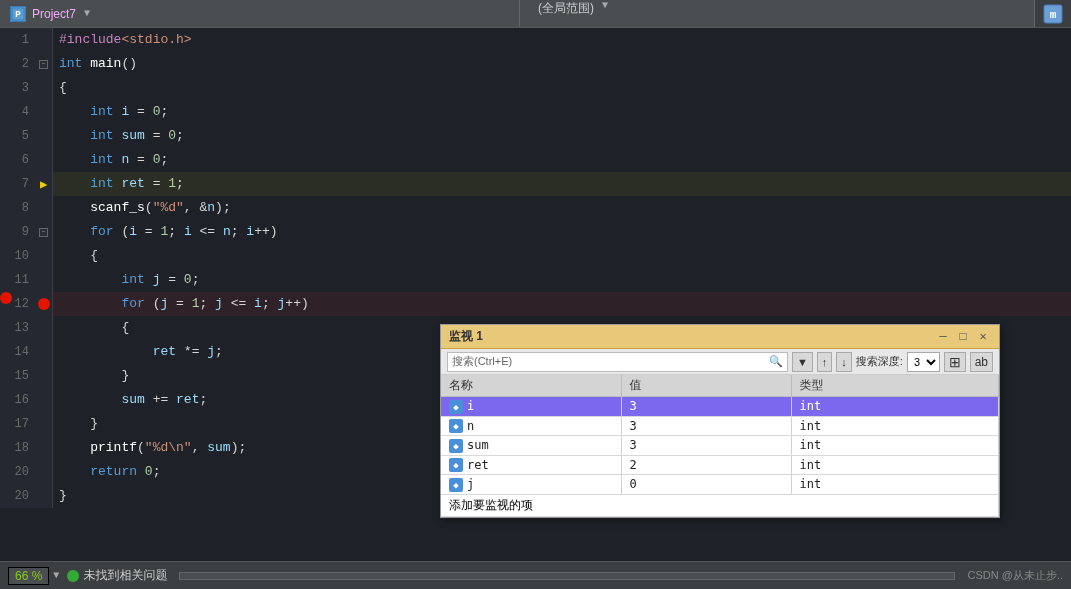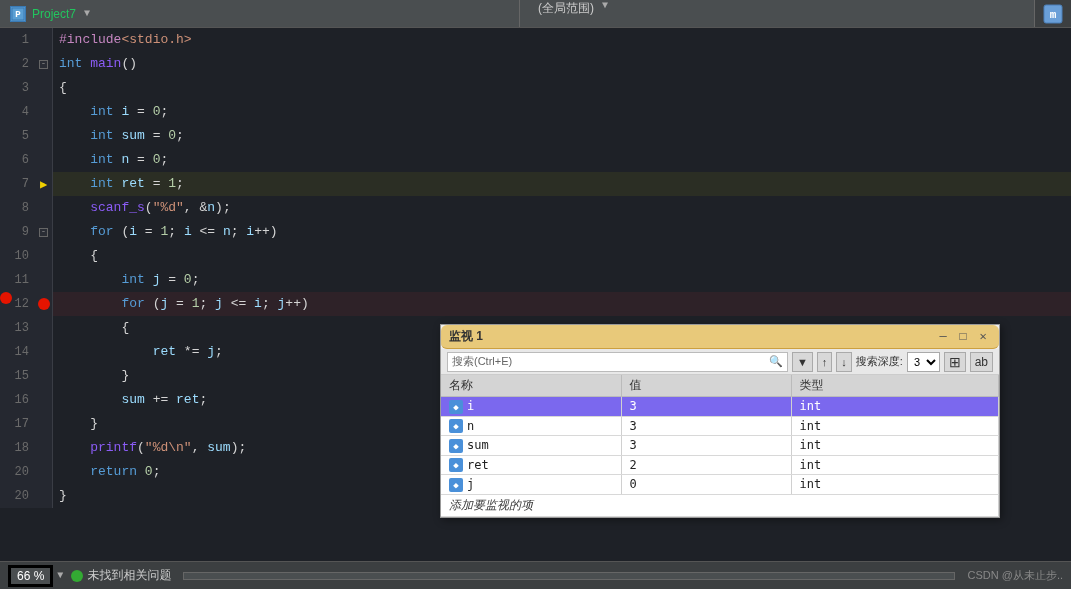--- a/index.html
+++ b/index.html
@@ -54,21 +54,21 @@
     .title-bar-icon {
       display: flex;
       align-items: center;
       padding: 0 8px;
       height: 100%;
     }
 
     
     .kw { color: #569cd6; } 
     .kw2 { color: #c586c0; } 
-    .fn { color: #8b5cf6; } 
+    .fn { color: #ffffff; } 
     .str { color: #ce9178; } 
     .num { color: #b5cea8; } 
     .var { color: #9cdcfe; }
     .inc { color: #ce9178; }
 
     
     .watch-window {
       position: absolute;
       top: 296px;
       left: 440px;
@@ -78,21 +78,20 @@
       box-shadow: 2px 2px 8px rgba(0,0,0,0.4);
       z-index: 100;
     }
     .watch-title-bar {
       background: #e8c97a;
       display: flex;
       align-items: center;
       height: 24px;
       padding: 0 8px;
       border-bottom: 1px solid #cca040;
-      border-radius: 6px;
     }
     .watch-title-text {
       font-family: 'Segoe UI', sans-serif;
       font-size: 12px;
       color: #333;
       font-weight: bold;
       flex: 1;
     }
     .watch-title-icons {
       display: flex;
@@ -206,23 +205,22 @@
       vertical-align: middle;
       font-size: 9px;
       color: white;
       text-align: center;
       line-height: 14px;
     }
     .value-red {
       color: #cc0000;
     }
     .add-watch-row td {
-      color: #404040;
-      font-family: 'Segoe UI', sans-serif;
-      font-style: italic;
+      color: #000000;
+      font-family: 'Segoe UI', sans-serif;
       font-size: 12px;
     }
 
     
     .status-bar {
       position: absolute;
       bottom: 0;
       left: 0;
       right: 0;
       height: 28px;
@@ -233,23 +231,23 @@
       border-top: 1px solid #555;
       gap: 8px;
     }
     .zoom-control {
       display: flex;
       align-items: center;
       gap: 4px;
     }
     .zoom-value {
       background: #4a4e50;
-      border: 3px solid #000000;
+      border: 1px solid #000000;
       padding: 1px 6px;
-      color: #ffffff;
+      color: #84cc16;
       font-size: 12px;
       font-family: 'Segoe UI', sans-serif;
     }
     .zoom-arrow {
       color: #aaa;
       font-size: 10px;
     }
     .status-indicator {
       display: flex;
       align-items: center;
@@ -345,21 +343,21 @@
 <body>
 
 <div class="title-bar">
   <div class="title-bar-project">
     <div class="proj-icon">
       <svg width="14" height="14" viewBox="0 0 14 14">
         <rect x="1" y="1" width="12" height="12" fill="#5a9fd4" stroke="#3a7ab4" stroke-width="1"></rect>
         <text x="7" y="10" text-anchor="middle" fill="white" font-size="9" font-weight="bold">P</text>
       </svg>
     </div>
-    <span style="color:#22c55e;font-family:'Segoe UI',sans-serif;font-size:12px;">Project7</span>
+    <span style="color:#f0abfc;font-family:'Segoe UI',sans-serif;font-size:12px;">Project7</span>
     <span style="margin-left:8px;color:#aaa;font-size:10px;">▼</span>
   </div>
   <div class="title-bar-scope">
     <span style="color:#ccc;font-family:'Segoe UI',sans-serif;font-size:12px;margin-left:8px;">(全局范围)</span>
     <span style="margin-left:8px;color:#aaa;font-size:10px;">▼</span>
   </div>
   <div class="title-bar-icon">
     <svg width="20" height="20" viewBox="0 0 20 20">
       <rect x="1" y="1" width="18" height="18" rx="2" fill="#6a9fd8" stroke="#4a7fb8" stroke-width="1"></rect>
       <text x="10" y="14" text-anchor="middle" fill="white" font-size="11" font-weight="bold">m</text>

